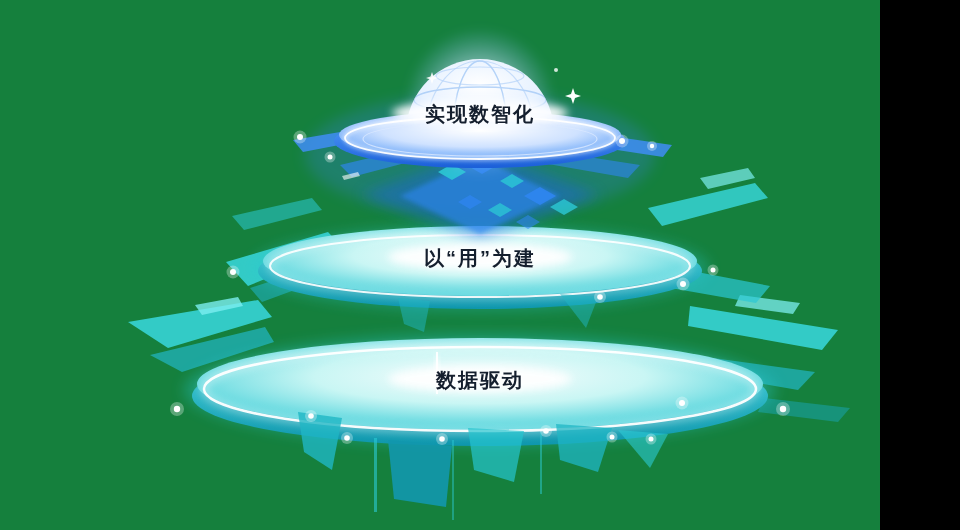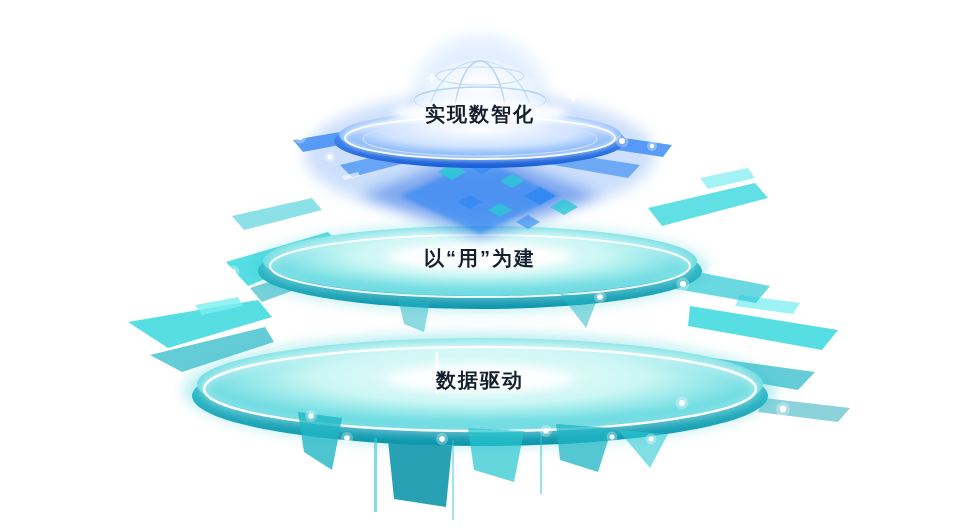--- a/index.html
+++ b/index.html
@@ -2,23 +2,23 @@
 <html><head>
 <meta charset="utf-8">
 <style>
   html, body {
     margin: 0;
     padding: 0;
     background: #000;
   }
   .stage {
     position: relative;
-    width: 960px;
+    width: 880px;
     height: 530px;
-    background: #ffffff;
+    background: #15803d;
     overflow: hidden;
     font-family: "Liberation Sans", sans-serif;
   }
   .stage svg {
     position: absolute;
     left: 0;
     top: 0;
   }
   .tier-label {
     position: absolute;

